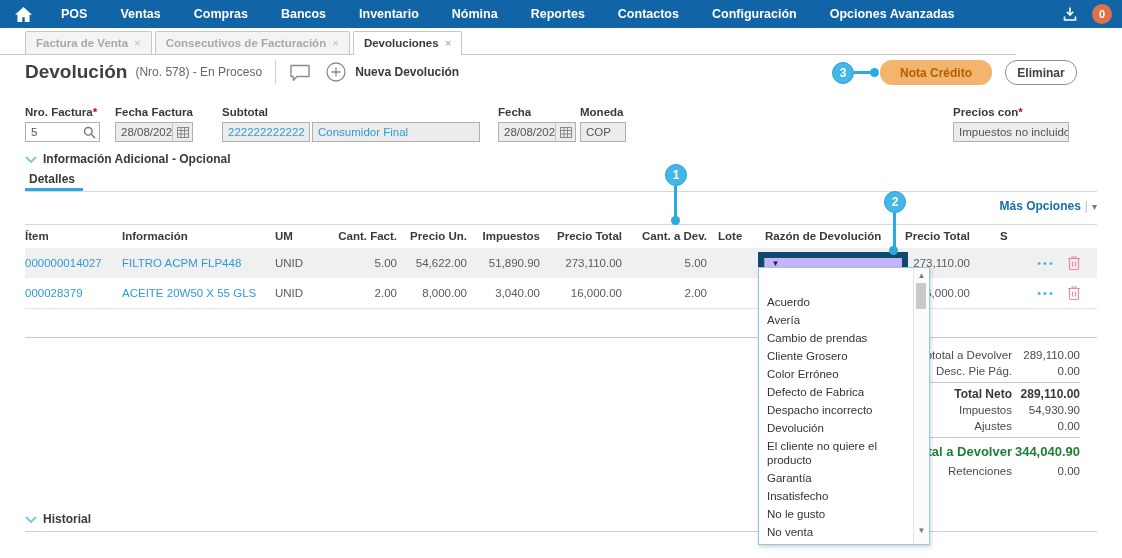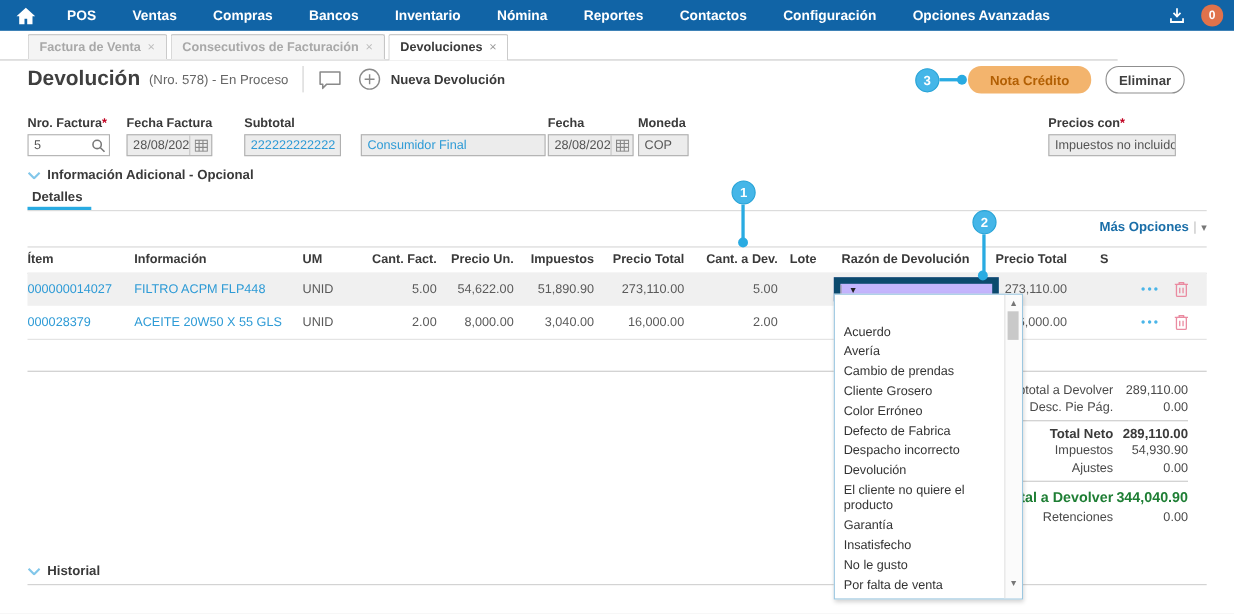--- a/index.html
+++ b/index.html
@@ -197,21 +197,21 @@
         <svg width="12" height="12" viewBox="0 0 12 12" fill="none" stroke="#888" stroke-width="1">
             <rect x="0.5" y="1.5" width="11" height="10"></rect>
             <path d="M0.5 4.5h11M4 1.5v10M7.5 1.5v10M0.5 8h11"></path>
           </svg>
       </span>
     </div>
   </div>
 
   <div class="fld" style="left:222px;top:106px;">
     <div class="flabel">Subtotal</div>
-    <div style="display:flex;gap:18px;justify-content:space-between;">
+    <div style="display:flex;gap:2px;justify-content:space-between;">
       <div class="fbox dis" style="width:88px;">
         <span class="txt blue-val">222222222222</span>
       </div>
       <div class="fbox dis" style="width:168px;">
         <span class="txt blue-val">Consumidor Final</span>
       </div>
     </div>
   </div>
 
   <div class="fld" style="left:498px;top:106px;">
@@ -388,20 +388,21 @@
         <li class="opt">Cambio de prendas</li>
         <li class="opt">Cliente Grosero</li>
         <li class="opt">Color Erróneo</li>
         <li class="opt">Defecto de Fabrica</li>
         <li class="opt">Despacho incorrecto</li>
         <li class="opt">Devolución</li>
         <li class="opt">El cliente no quiere el producto</li>
         <li class="opt">Garantía</li>
         <li class="opt">Insatisfecho</li>
         <li class="opt">No le gusto</li>
+        <li class="opt">No venta</li>
         <li class="opt">Por falta de venta</li>
       </ul>
     <div class="dd-scroll">
       <div class="dd-up">▲</div>
       <div class="dd-thumb"></div>
       <div class="dd-down">▼</div>
     </div>
   </div>
 
   <div class="sect" style="left:25px;top:512px;align-items:center;">

